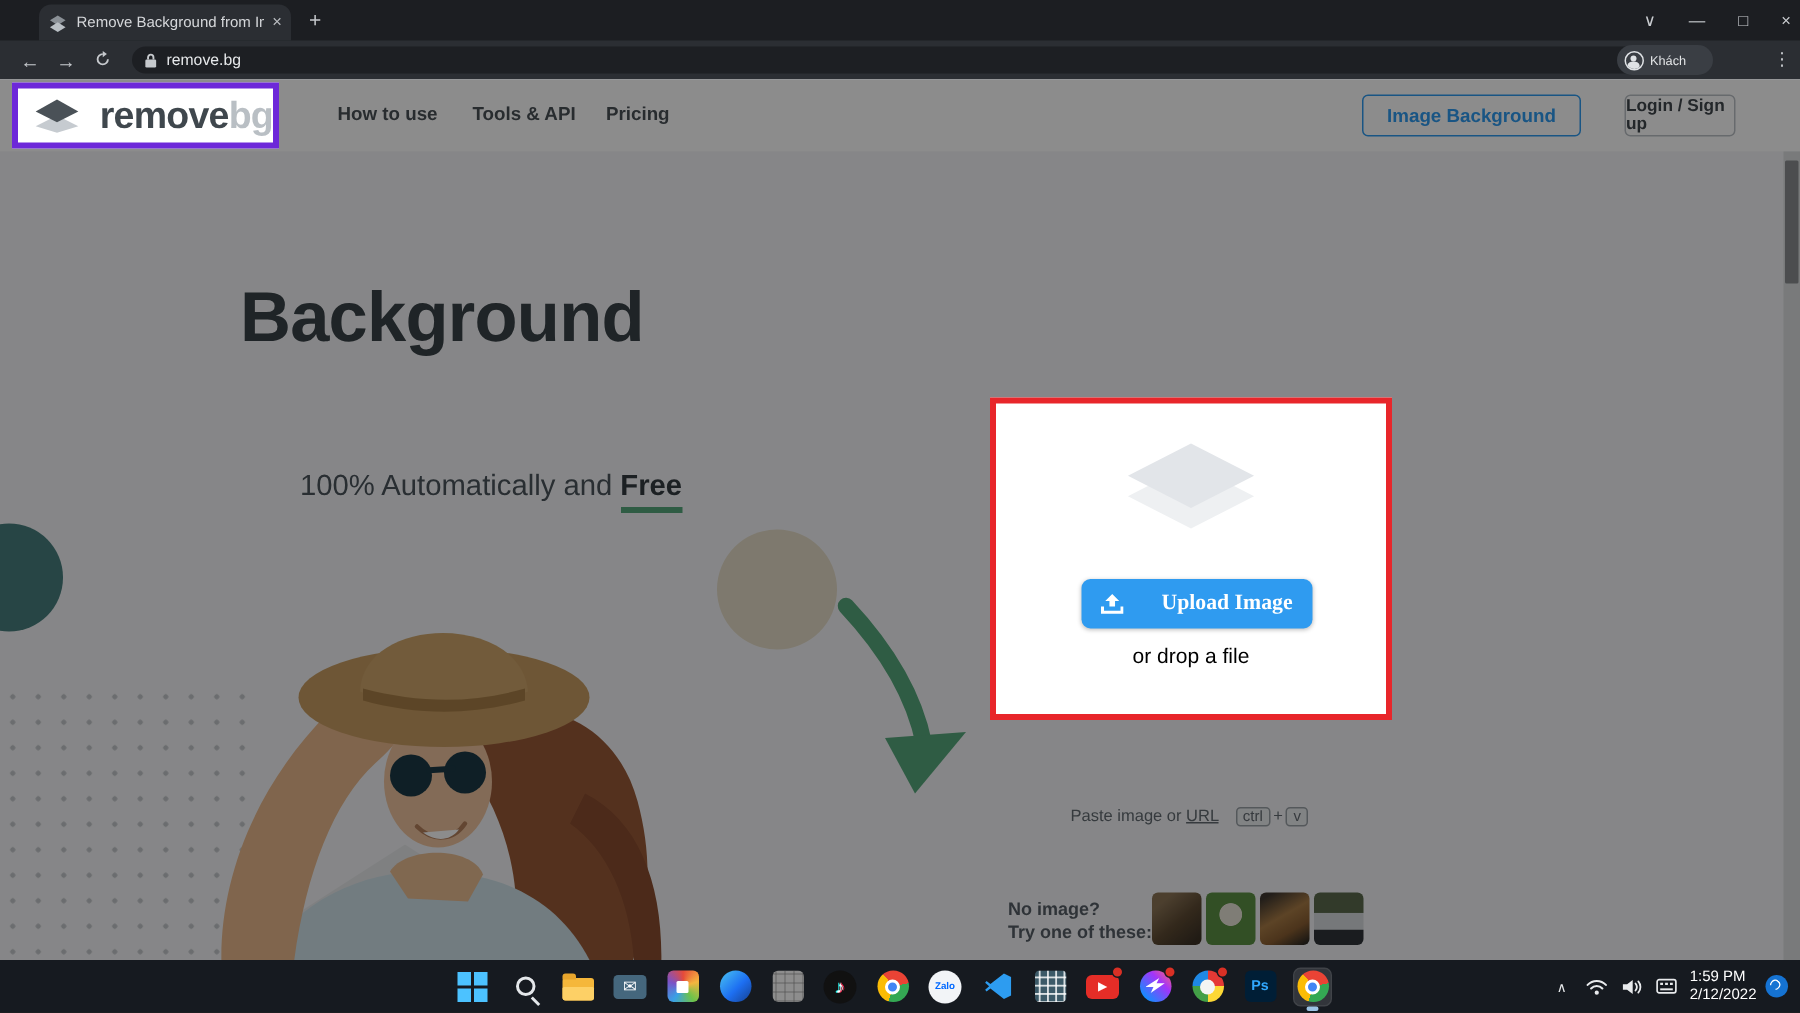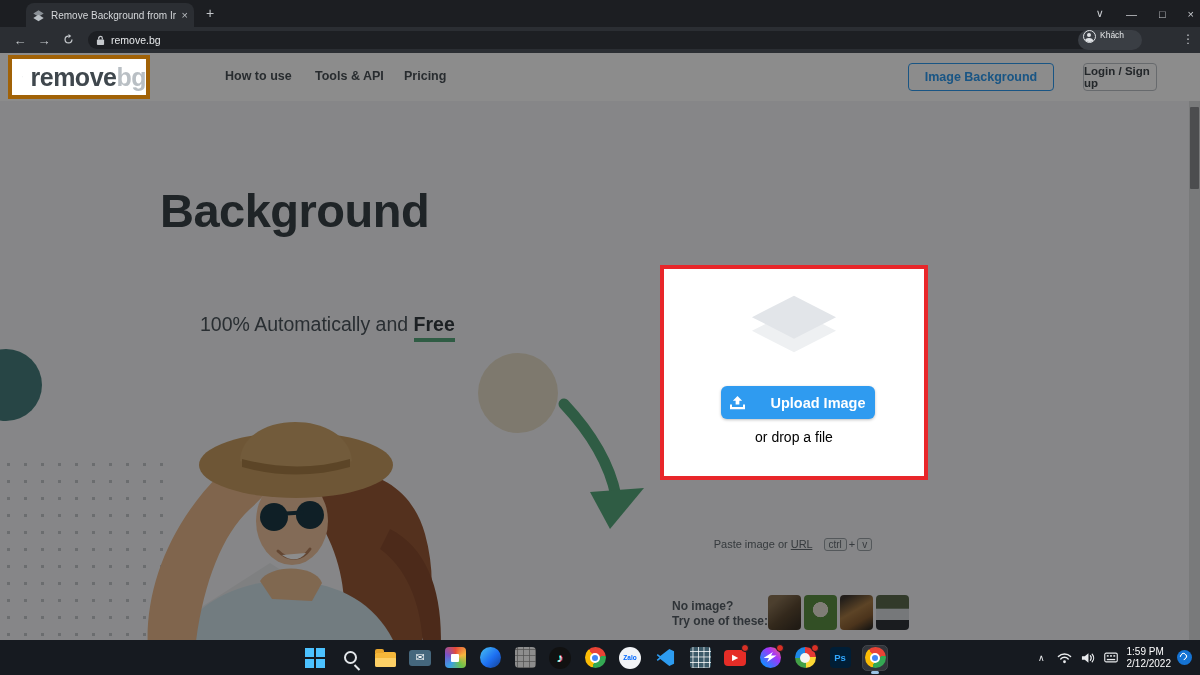--- a/index.html
+++ b/index.html
@@ -14,21 +14,21 @@
   .tab-title { color:#d5d7da; font-size:10px; white-space:nowrap; overflow:hidden; flex:1; }
   .tab-close { color:#b9bcc0; font-size:11px; cursor:default; }
   .newtab { position:absolute; left:206px; top:5px; color:#c3c6ca; font-size:14px; }
   .wctrls { position:absolute; right:6px; top:0; height:27px; display:flex; align-items:center; gap:22px; color:#c9ccd0; font-size:11px; }
   .toolbar { position:absolute; left:0; top:27px; width:1200px; height:26px; background:#2b2e33; display:flex; align-items:center; }
   .navbtn { color:#c6c9cd; font-size:13px; width:24px; text-align:center; }
   .omnibox { position:absolute; left:88px; top:4px; width:1008px; height:18px; border-radius:9px; background:#1d1f23;
              display:flex; align-items:center; padding:0 8px; gap:6px; }
   .url { color:#e6e8ea; font-size:10.5px; }
   .profile-chip { position:absolute; left:1078px; top:3px; width:64px; height:20px; border-radius:10px;
-                  background:#3a3e44; display:flex; padding:0 5px; gap:4px; }
+                  background:#3a3e44; display:flex; align-items:center; padding:0 5px; gap:4px; }
   .avatar { width:13px; height:13px; border-radius:50%; border:1.4px solid #dfe2e5; position:relative; overflow:hidden; }
   .avatar .head { position:absolute; left:3.2px; top:2px; width:4px; height:4px; border-radius:50%; background:#dfe2e5; }
   .avatar .body { position:absolute; left:1.2px; top:6.6px; width:8px; height:5px; border-radius:50% 50% 0 0; background:#dfe2e5; }
   .profile-name { color:#e4e6e8; font-size:8.5px; }
   .menu-dots { position:absolute; left:1182px; top:5px; color:#c6c9cd; font-size:12px; letter-spacing:0; }
 
   
   .page { position:absolute; left:0; top:53px; width:1200px; height:587px; background:#f4f5f7; overflow:hidden; }
   .site-header { position:absolute; left:0; top:0; width:1200px; height:48px; background:#ffffff; z-index:1; }
   .nav-item { position:absolute; top:16px; font-size:12.5px; font-weight:600; color:#4a5157; }
@@ -66,28 +66,28 @@
   .thumb2 { background:radial-gradient(circle at 50% 42%, #e8e4d8 0 28%, #5c9044 30%); }
   .thumb3 { background:linear-gradient(150deg,#403830 10%,#a97c46 45%,#8a5f33 70%,#2e2a24 95%); }
   .thumb4 { background:linear-gradient(180deg,#5b6b4e 0 38%, #d8dade 40% 70%, #30343a 72%); }
 
   .pg-scrollbar { position:absolute; right:0; top:0; width:11px; height:587px; background:#dcdee1; }
   .pg-thumb { position:absolute; right:1px; top:6px; width:9px; height:82px; background:#8a8d91; border-radius:1px; }
 
   .dim-overlay { position:absolute; left:0; top:0; width:1200px; height:587px; background:rgba(0,0,0,0.45); z-index:5; }
 
   
-  .logo-box { position:absolute; left:8px; top:2px; width:142px; height:44px; background:#fff; border:4px solid #a16207;
-              z-index:10; display:flex; align-items:center; padding-left:10px; gap:8px; }
+  .logo-box { position:absolute; left:8px; top:2px; width:178px; height:44px; background:#fff; border:4px solid #6d28d9;
+              z-index:10; display:flex; align-items:center; padding-left:10px; gap:8px;justify-content:space-between; }
   .logo-word { font-size:25px; font-weight:800; letter-spacing:-0.5px; color:#3f474d; }
   .logo-word .lt { color:#b9bfc4; font-weight:700; }
   .upload-box { position:absolute; left:660px; top:212px; width:268px; height:215px; background:#fff;
                 border:4px solid #e8262a; z-index:10; text-align:center; }
   .upl-btn { position:absolute; left:57px; top:117px; width:154px; height:33px; border:none; border-radius:6px;
-             background:#2f9bf0; color:#fff; font-size:14.5px; font-weight:700; font-family:Liberation Sans, sans-serif;
+             background:#2f9bf0; color:#fff; font-size:14.5px; font-weight:700; font-family:Liberation Serif, serif;
              display:flex; align-items:center; justify-content:center; gap:25px; box-shadow:0 1px 3px rgba(0,0,0,.25); }
   .drop-hint { position:absolute; left:0; top:160px; width:100%; font-size:14px; color:#000000; }
 
   
   .taskbar { position:absolute; left:0; top:640px; width:1200px; height:35px; background:#161a20; }
   .tb-icons { position:absolute; left:303px; top:0; height:35px; display:flex; align-items:center; gap:11px; }
   .ti { width:24px; height:24px; display:flex; align-items:center; justify-content:center; position:relative; flex:0 0 auto; }
   .ti-start { display:grid; grid-template-columns:9px 9px; grid-template-rows:9px 9px; gap:2px; width:20px; height:20px; }
   .ti-start span { background:#4cc2ff; }
   .ti-search { width:13px; height:13px; border:2px solid #e4e7ea; border-radius:50%; position:relative; }

